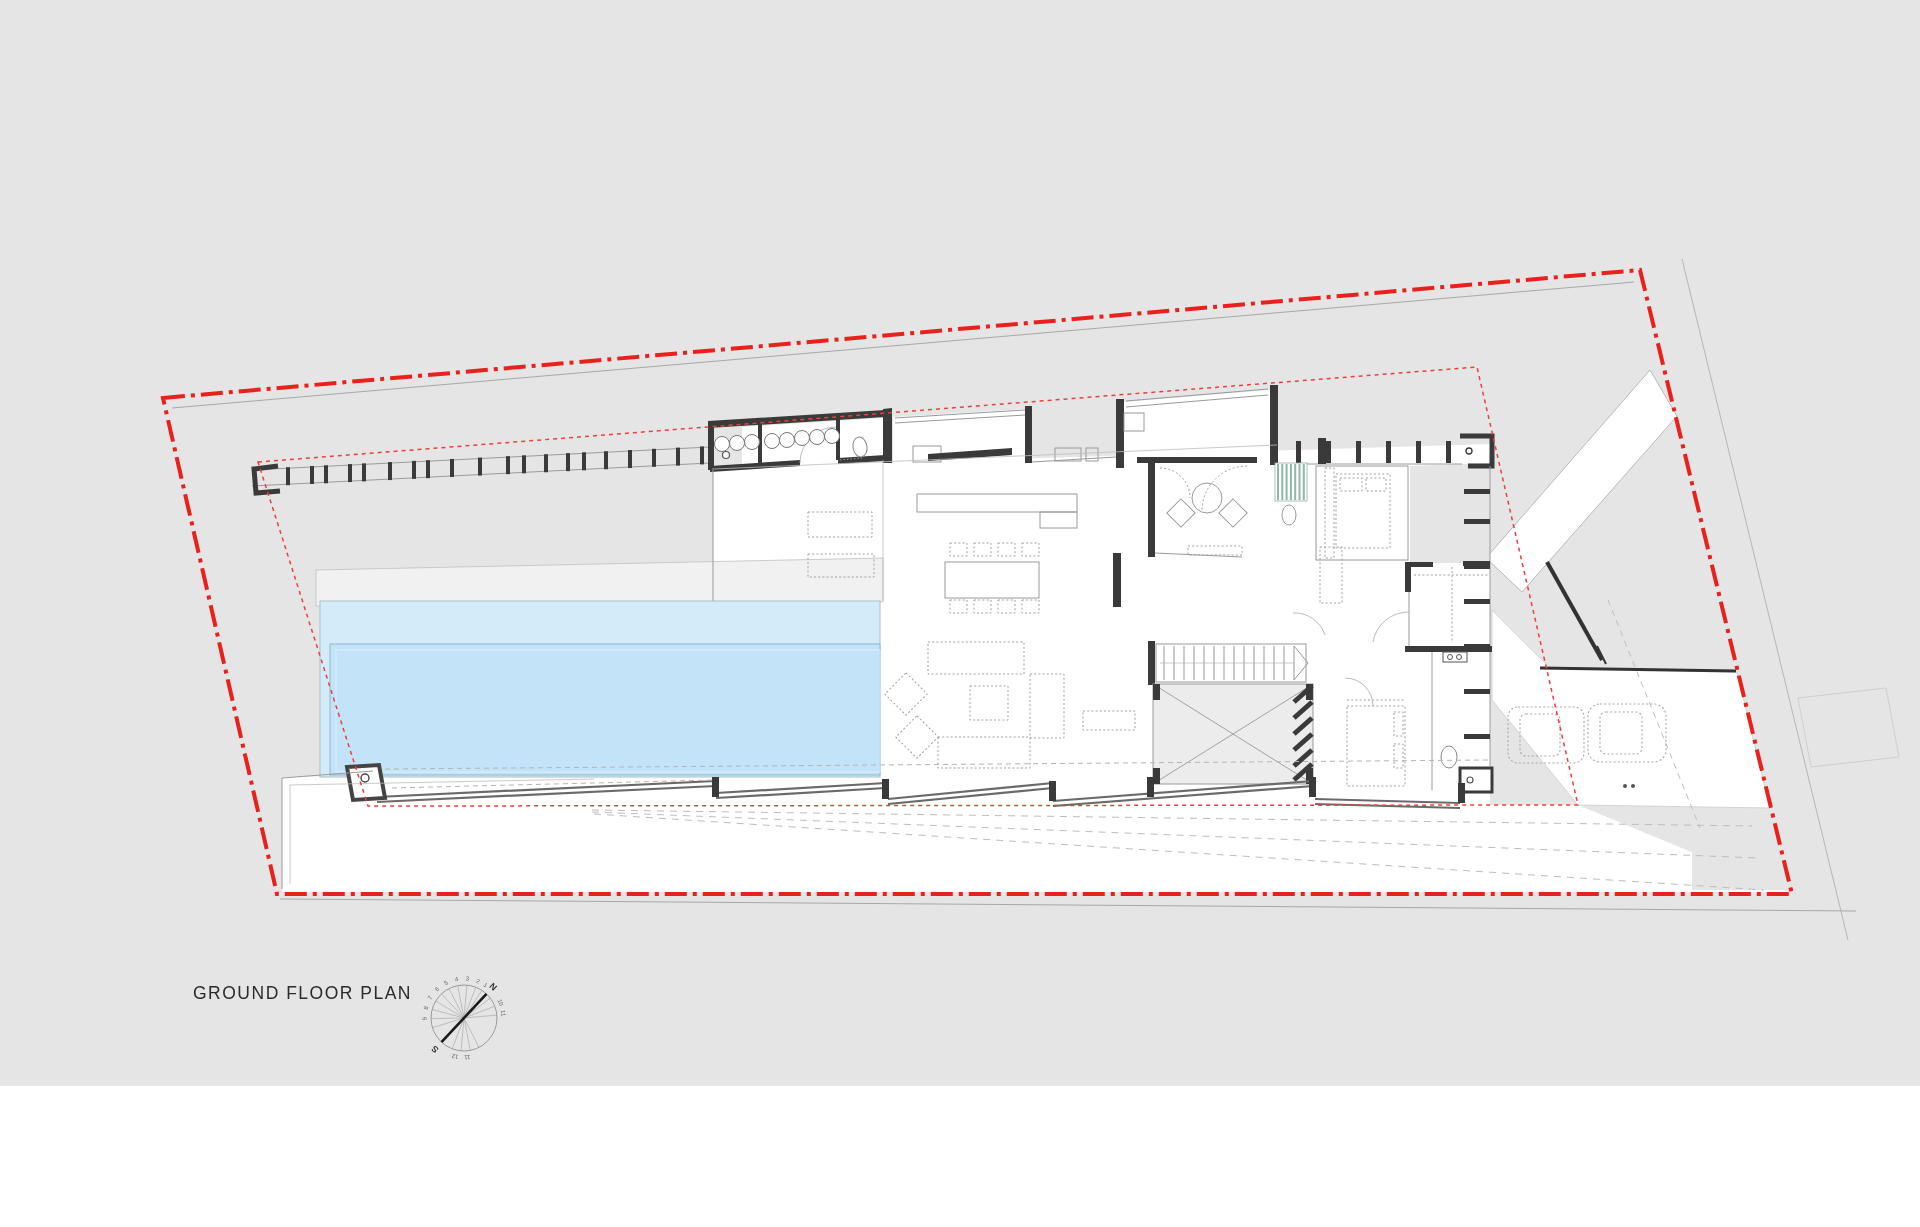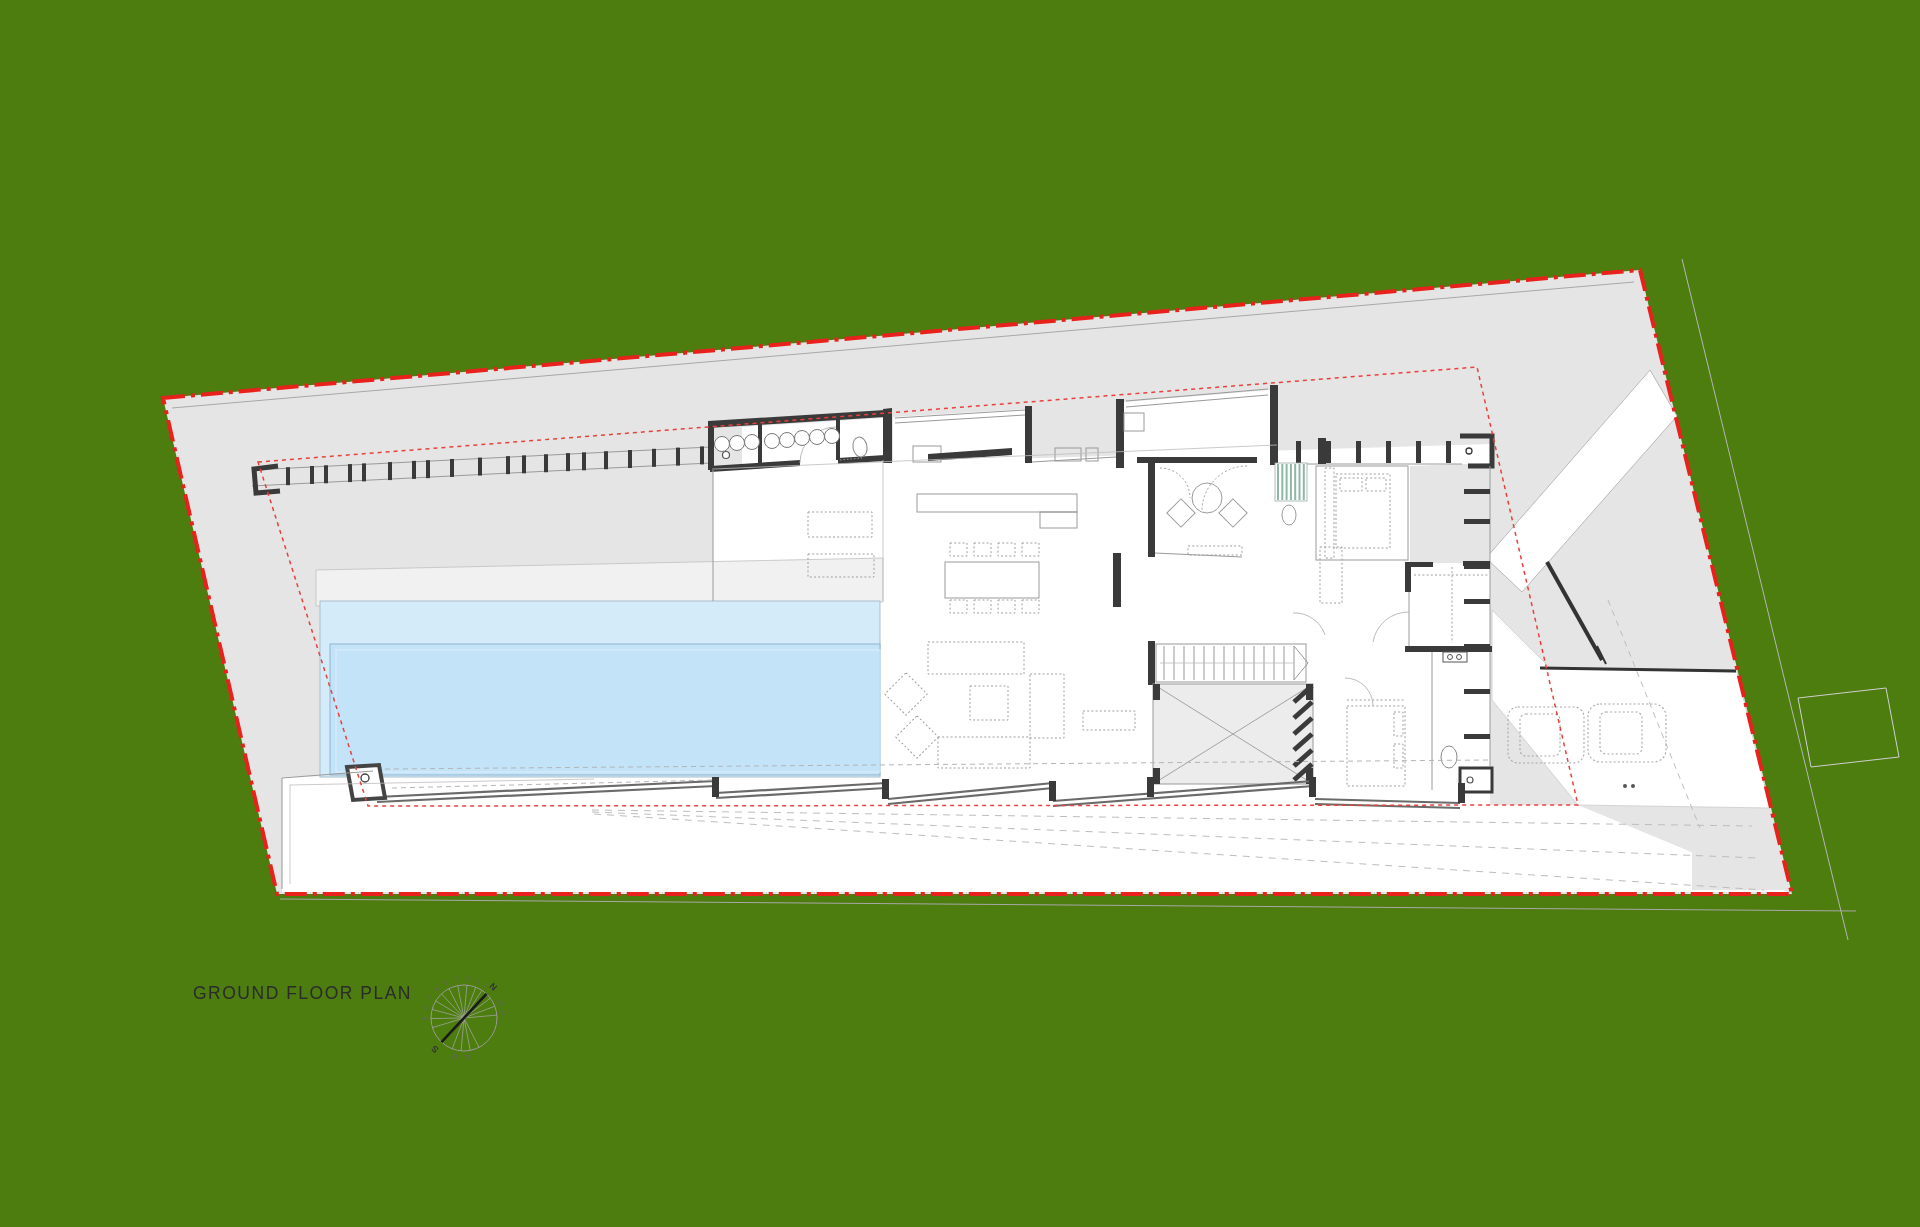--- a/index.html
+++ b/index.html
@@ -1,16 +1,16 @@
 <!DOCTYPE html>
 <html><head>
 <meta charset="utf-8">
 <style>
   html,body{margin:0;padding:0;background:#ffffff;}
-  .sheet{position:relative;width:1920px;height:1227px;background:#4d7c0f;overflow:hidden;
+  .sheet{position:relative;width:1920px;height:1086px;background:#e5e5e5;overflow:hidden;
          font-family:"Liberation Sans", sans-serif;}
   svg{position:absolute;left:0;top:0;}
   .title-text{font-family:"Liberation Sans", sans-serif;font-size:17.5px;letter-spacing:1.5px;fill:#2b2b2b;}
   .thinwall{stroke:#9a9a9a;stroke-width:1;fill:none;}
   .lightline{stroke:#bdbdbd;stroke-width:0.8;fill:none;}
   .darkwall{fill:#3a3a3a;stroke:none;}
   .furn{stroke:#9a9a9a;stroke-width:1;fill:none;}
   .dotfurn{stroke:#9f9f9f;stroke-width:1;fill:none;stroke-dasharray:2 2.2;}
   .arc{stroke:#b3b3b3;stroke-width:0.9;fill:none;}
 </style>

